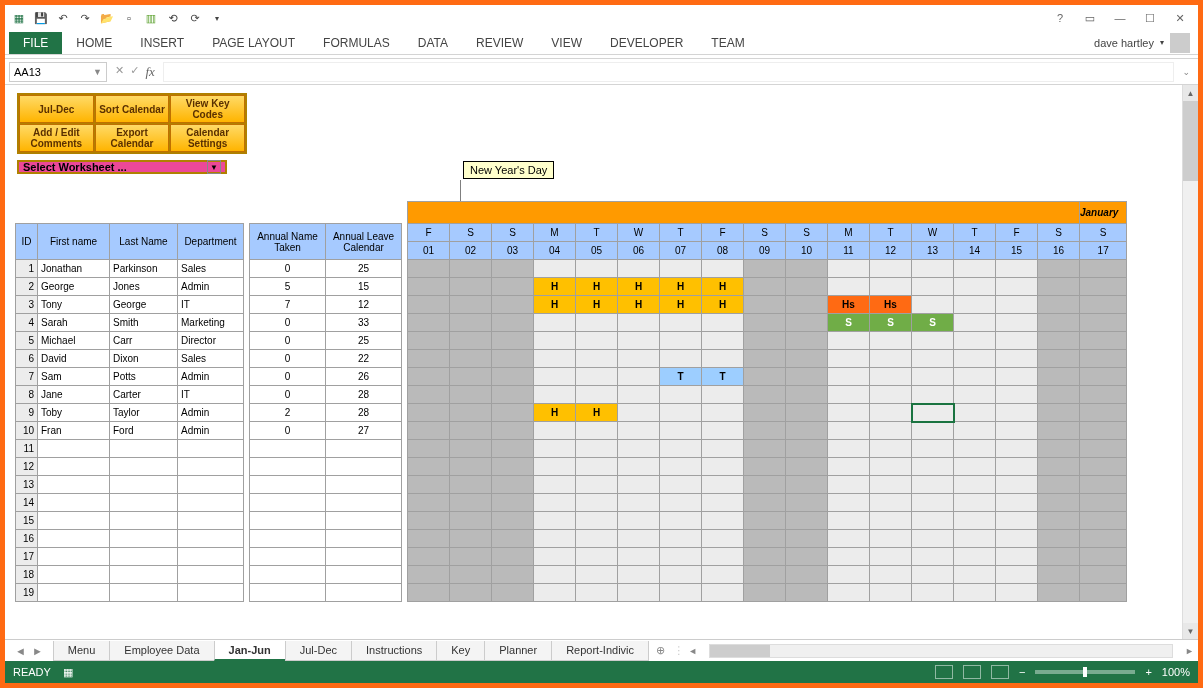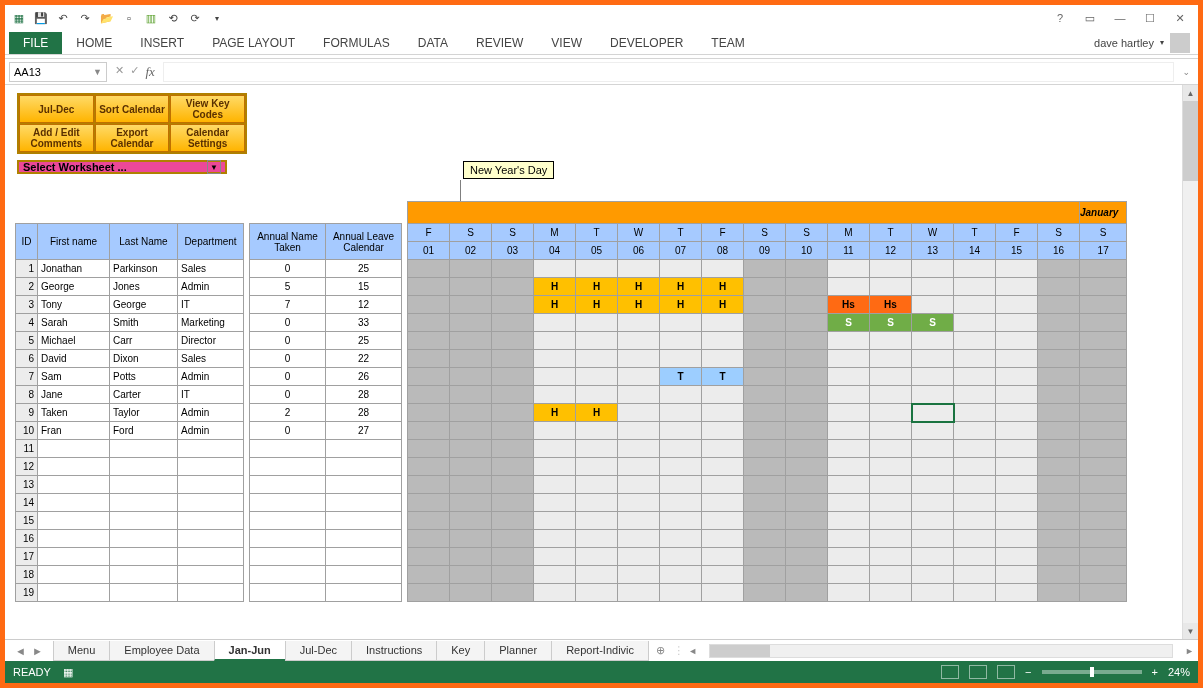--- a/index.html
+++ b/index.html
@@ -430,21 +430,21 @@
                 <td class="norm" style="width:42px"></td>
                 <td class="norm" style="width:42px"></td>
                 <td class="norm" style="width:42px"></td>
                 <td class="norm" style="width:42px"></td>
                 <td class="norm" style="width:42px"></td>
                 <td class="wknd" style="width:42px"></td>
                 <td class="wknd" style="width:42px"></td>
               </tr>
               <tr>
                 <td class="rowhdr" style="width:22px">9</td>
-                <td class="data" style="width:72px">Taken</td>
+                <td class="data" style="width:72px">Toby</td>
                 <td class="data" style="width:68px">Taylor</td>
                 <td class="data" style="width:66px">Admin</td>
                 <td class="" style="text-align:center;width:76px">2</td>
                 <td class="" style="text-align:center;width:76px">28</td>
                 <td class="wknd" style="width:42px"></td>
                 <td class="wknd" style="width:42px"></td>
                 <td class="wknd" style="width:42px"></td>
                 <td class="h-yel" style="width:42px">H</td>
                 <td class="h-yel" style="width:42px">H</td>
                 <td class="norm" style="width:42px"></td>
@@ -748,16 +748,16 @@
     </div>
     <div class="status-right">
       <div class="view-btn"></div>
       <div class="view-btn"></div>
       <div class="view-btn"></div>
       <span>−</span>
       <div class="zoom-track">
           <div class="zoom-thumb"></div>
         </div>
       <span>+</span>
-      <span>24%</span>
+      <span>100%</span>
     </div>
   </div>
 </div>
 
 </body></html>

